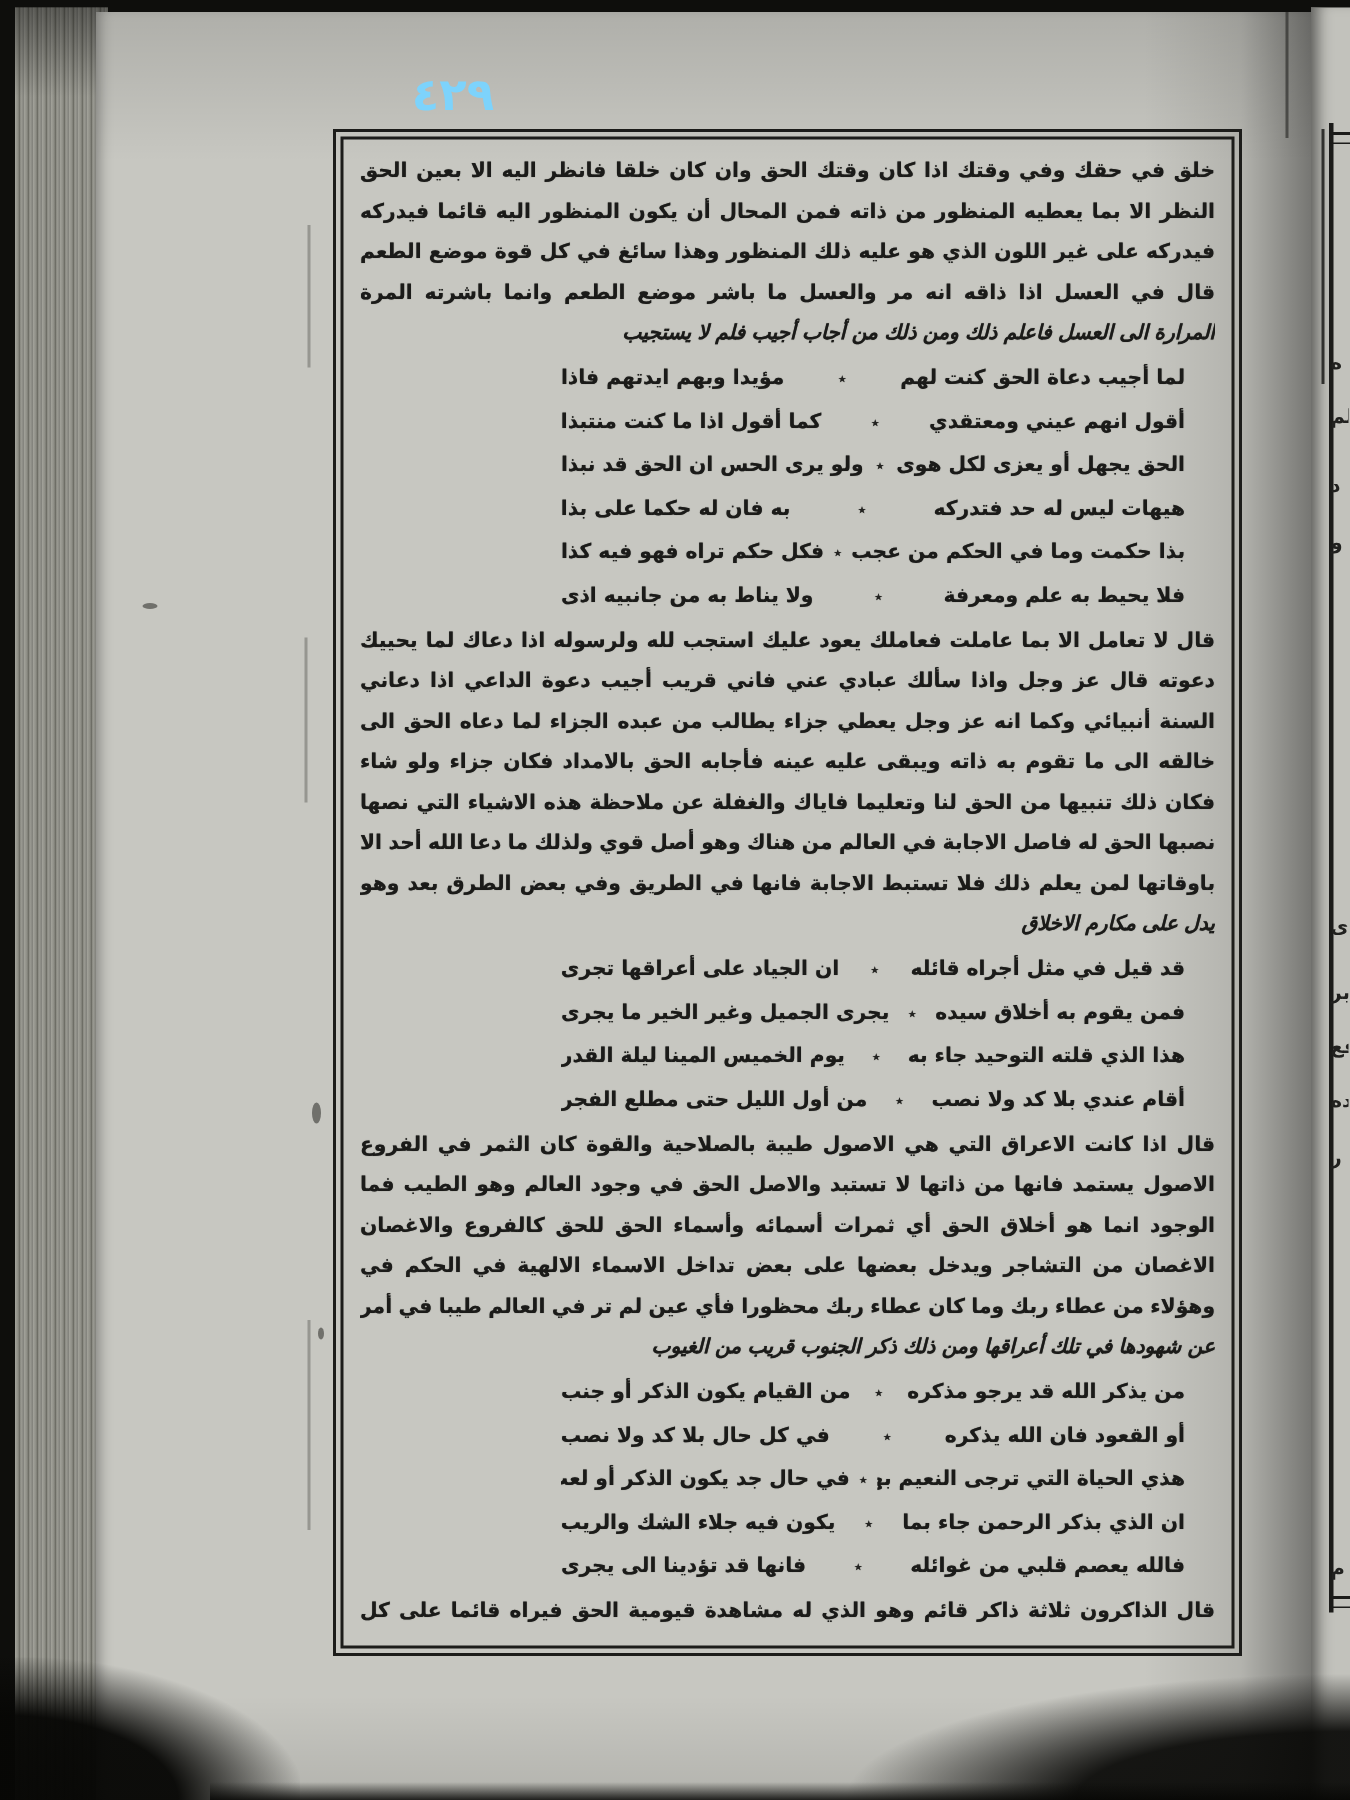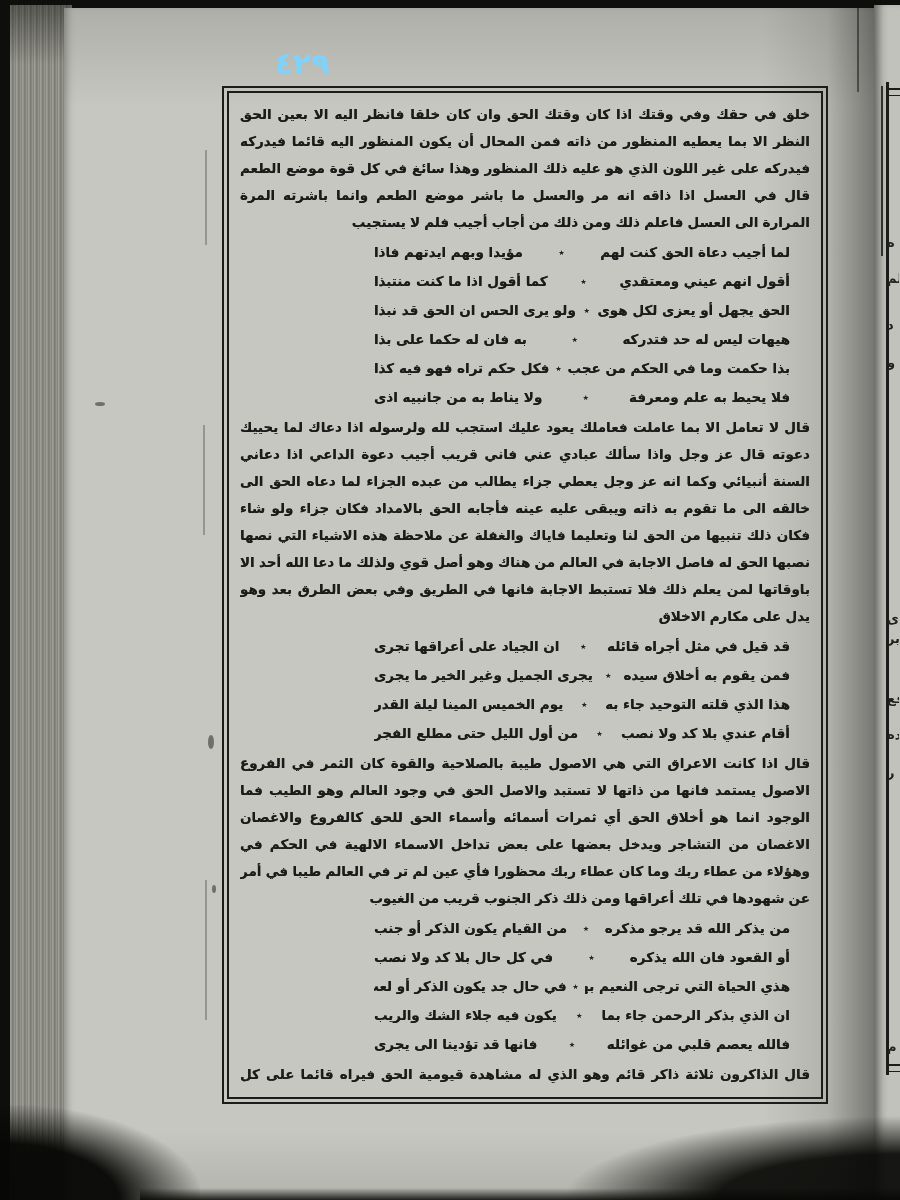--- a/index.html
+++ b/index.html
@@ -45,21 +45,21 @@
   .ghost{position:absolute;width:2px;background:rgba(35,35,33,.30);}
   .speck{position:absolute;background:rgba(40,40,36,.55);border-radius:50%;}
 
   
   .text-col{direction:rtl;color:#1b1b19;font-weight:bold;
     text-shadow:0 0 .5px rgba(25,25,23,.75);}
   .block.prose{margin:0;}
   .block.poetry{width:73%;margin:2px 20px 2px auto;}
   .pline{height:27px;line-height:27px;font-size:13.5px;overflow:hidden;
     text-align:justify;text-align-last:justify;word-spacing:-0.5px;}
-  .pline.end{text-align-last:right;}
+  .pline.end{text-align-last:right;font-style:italic;}
   .vrow{height:29px;line-height:29px;font-size:13.5px;display:flex;
     justify-content:space-between;align-items:center;white-space:nowrap;}
   .hemi{overflow:hidden;text-align:center;}
   .vsep{font-size:11px;padding:0 6px;opacity:.95;}
 
   
   .shadow-bl{position:absolute;left:0;bottom:0;width:200px;height:95px;
     background:radial-gradient(ellipse at 0% 100%,rgba(7,7,5,.97) 42%,rgba(7,7,5,0) 72%);}
   .shadow-br{position:absolute;right:0;bottom:0;width:340px;height:85px;
     background:radial-gradient(ellipse at 100% 100%,rgba(7,7,5,.92) 38%,rgba(7,7,5,0) 70%);}
@@ -82,21 +82,21 @@
   <div class="facing-stub" style="top:88px;"></div>
   <div class="facing-stub" style="top:95px;height:1px;"></div>
   <div class="facing-stub" style="top:1064px;"></div>
   <div class="facing-stub" style="top:1071px;height:1px;"></div>
   <div>
       <span class="frag" style="top: 236px;">ه</span>
       <span class="frag" style="top: 272px;">لم</span>
       <span class="frag" style="top: 318px;">د</span>
       <span class="frag" style="top: 356px;">و</span>
       <span class="frag" style="top: 612px;">ى</span>
-      <span class="frag" style="top: 632px;">بر</span>
+      <span class="frag" style="top: 656px;">بر</span>
       <span class="frag" style="top: 692px;">رفع</span>
       <span class="frag" style="top: 728px;">ده</span>
       <span class="frag" style="top: 766px;">ر</span>
       <span class="frag" style="top: 1040px;">م</span>
     </div>
 
   <div class="ghost" style="left:205px;top:150px;height:95px;"></div>
   <div class="ghost" style="left:203px;top:425px;height:110px;"></div>
   <div class="ghost" style="left:205px;top:880px;height:140px;"></div>
   <div class="speck" style="left:208px;top:735px;width:6px;height:14px;"></div>

